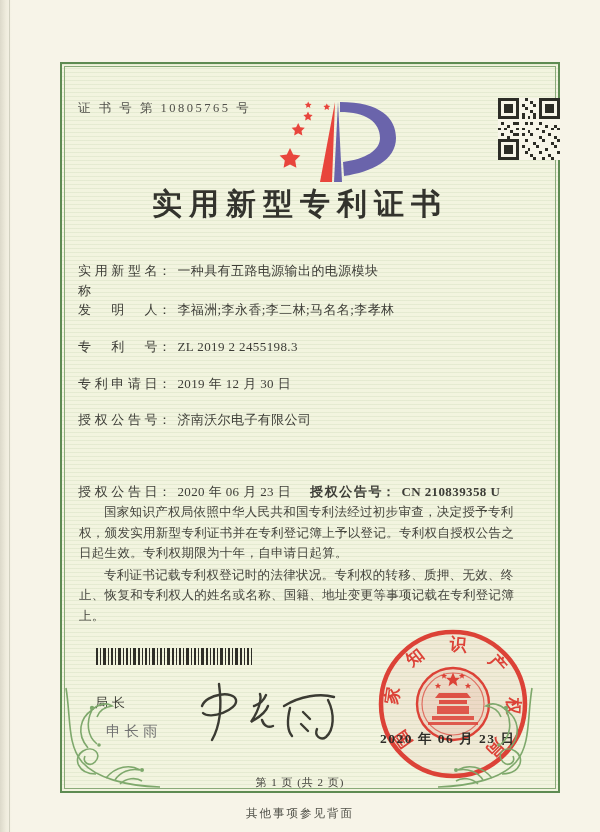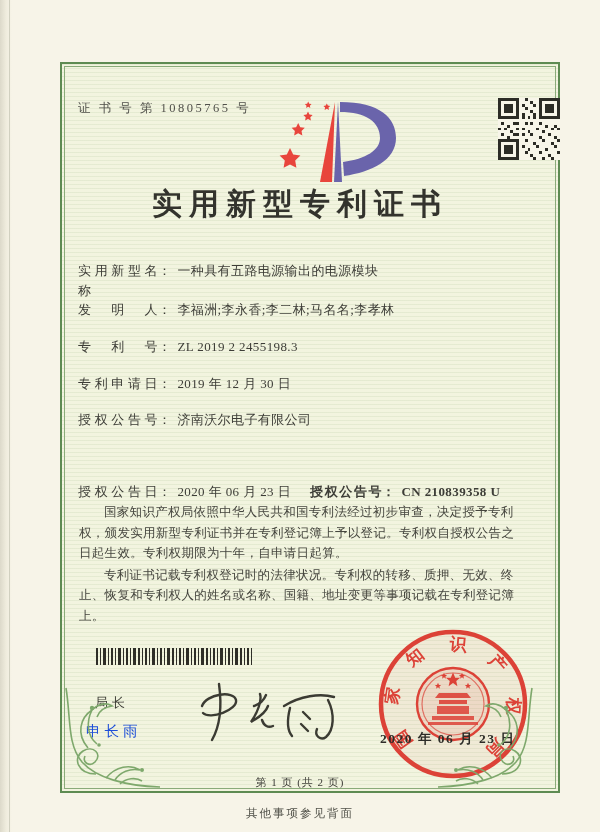--- a/index.html
+++ b/index.html
@@ -38,21 +38,21 @@
   .val{display:inline-block;vertical-align:top;margin-left:6px;}
   .val-wrap{width:340px;}
   .grant2{position:absolute;left:232px;top:0;white-space:nowrap;font-weight:bold;}
   .grant2 .lbl{width:72px;}
 
   .body-text{left:78px;top:501px;width:447px;}
   .body-text p{margin:1px;font-size:12.5px;line-height:1.64;text-indent:2em;color:#45453e;letter-spacing:.3px;}
 
   .barcode{left:96px;top:648px;}
   .issuer-title{left:95px;top:694px;font-size:13px;letter-spacing:4px;color:#3a3a33;}
-  .issuer-name{left:86px;top:722px;font-size:14.5px;letter-spacing:4px;color:#1d4ed8;font-family:Liberation Mono, monospace;}
+  .issuer-name{left:106px;top:722px;font-size:14.5px;letter-spacing:4px;color:#737373;font-family:Liberation Mono, monospace;}
   .signature{left:188px;top:676px;}
 
   .seal{left:372px;top:626px;}
   .seal-date{left:380px;top:730px;font-size:13.5px;letter-spacing:1.5px;color:#2d2d28;font-weight:bold;}
 
   .page-no{left:0;right:0;top:775px;text-align:center;font-size:11px;color:#3f3f39;letter-spacing:1px;}
   .back-note{left:0;right:0;top:806px;text-align:center;font-size:11.5px;color:#52524a;letter-spacing:2px;}
 
   .ornament-l{left:62px;top:686px;}
   .ornament-r{left:436px;top:686px;transform:scaleX(-1);}

